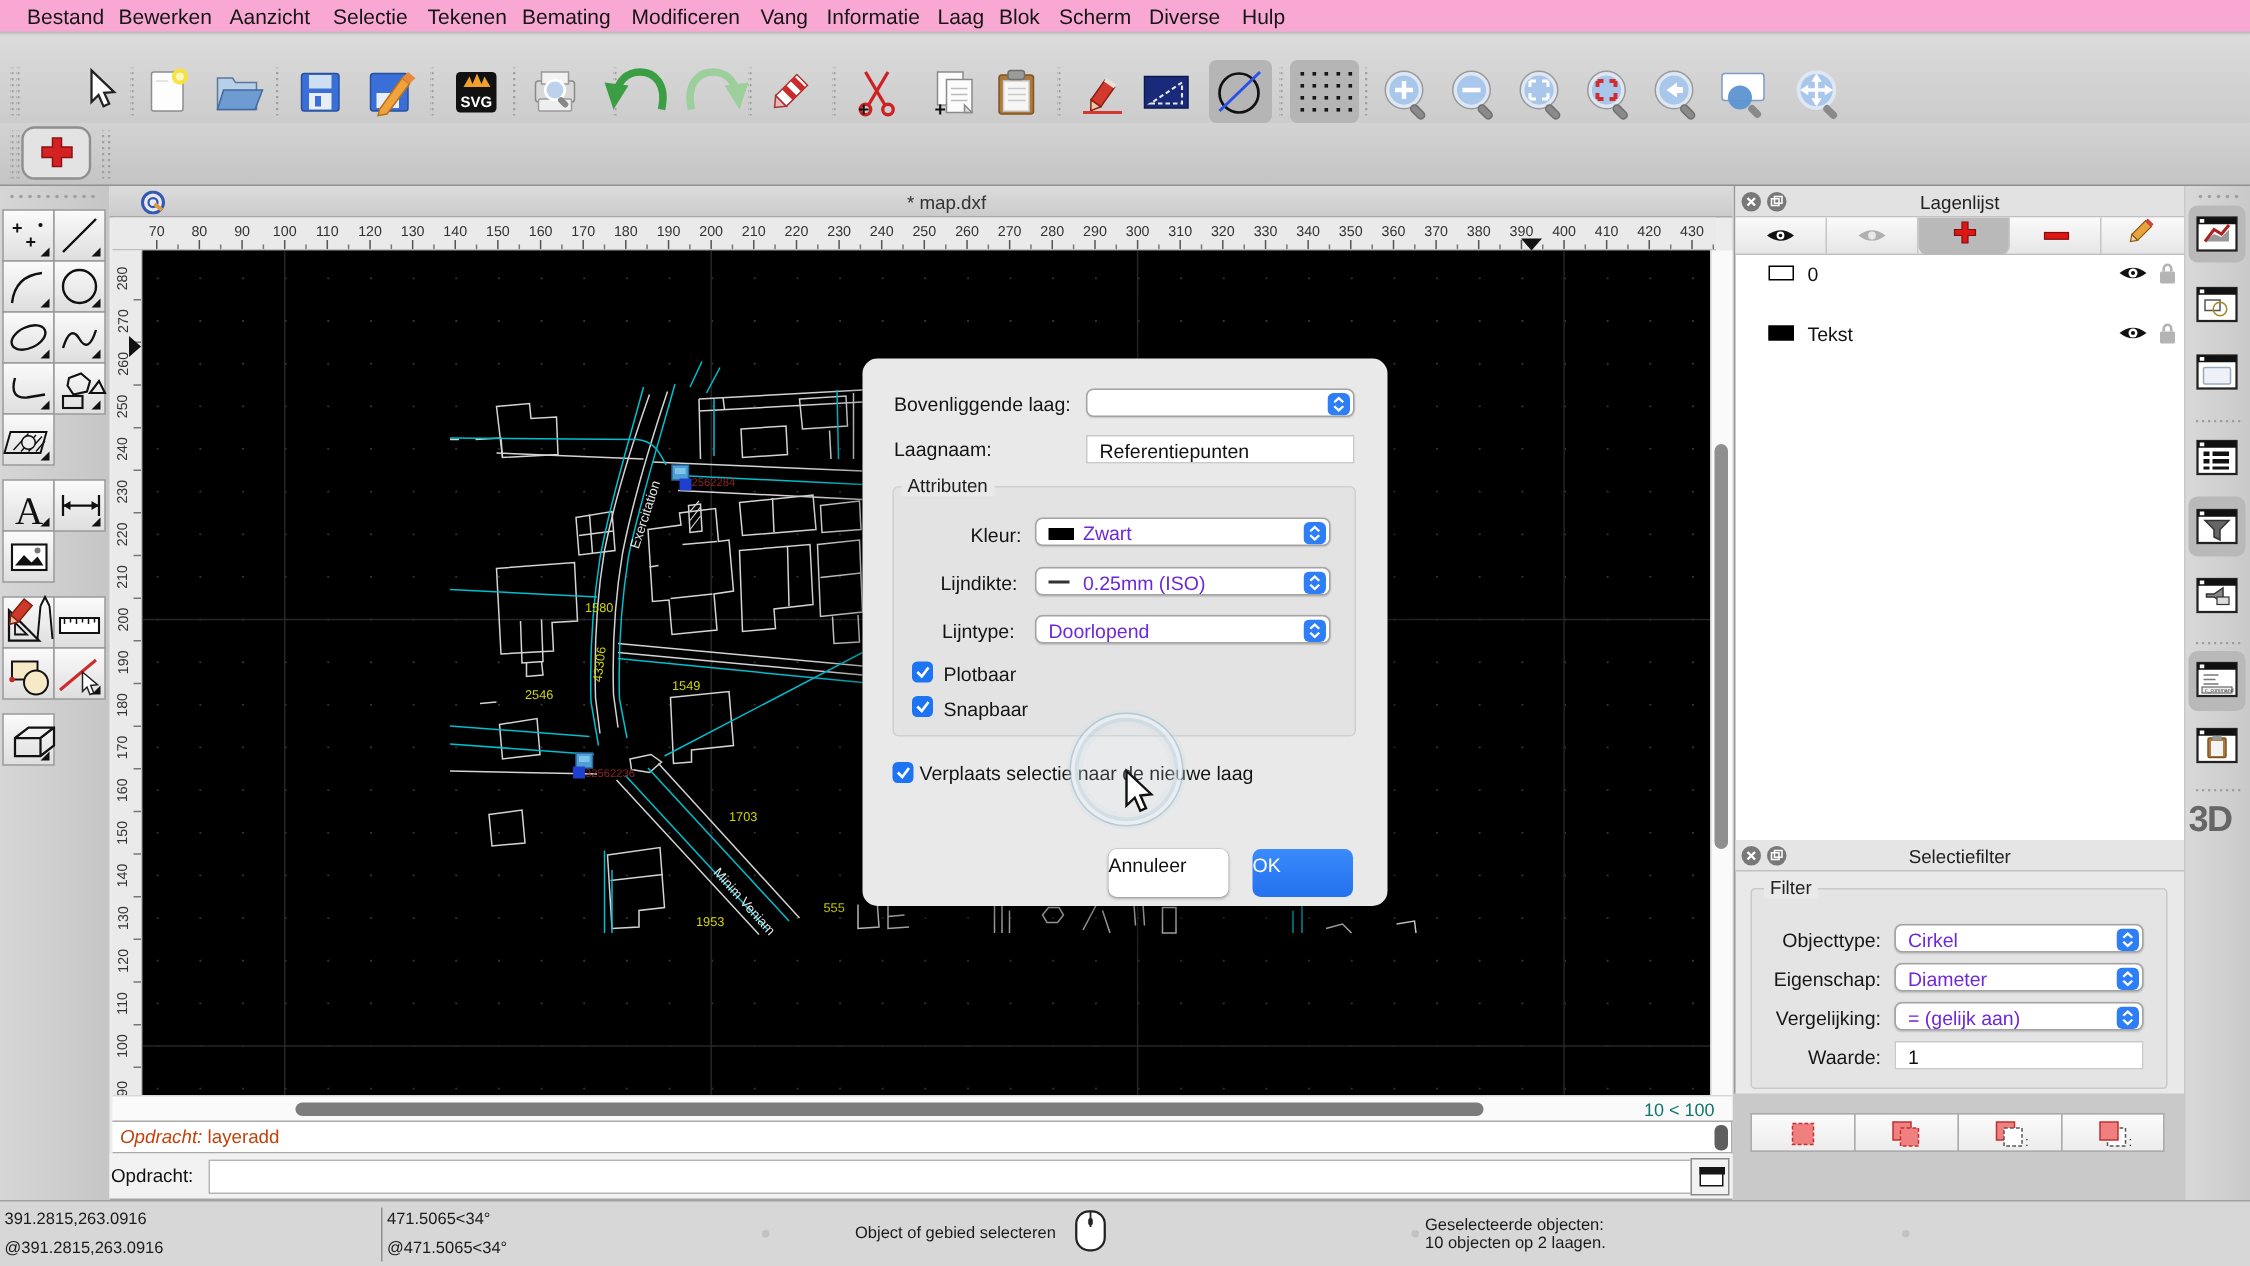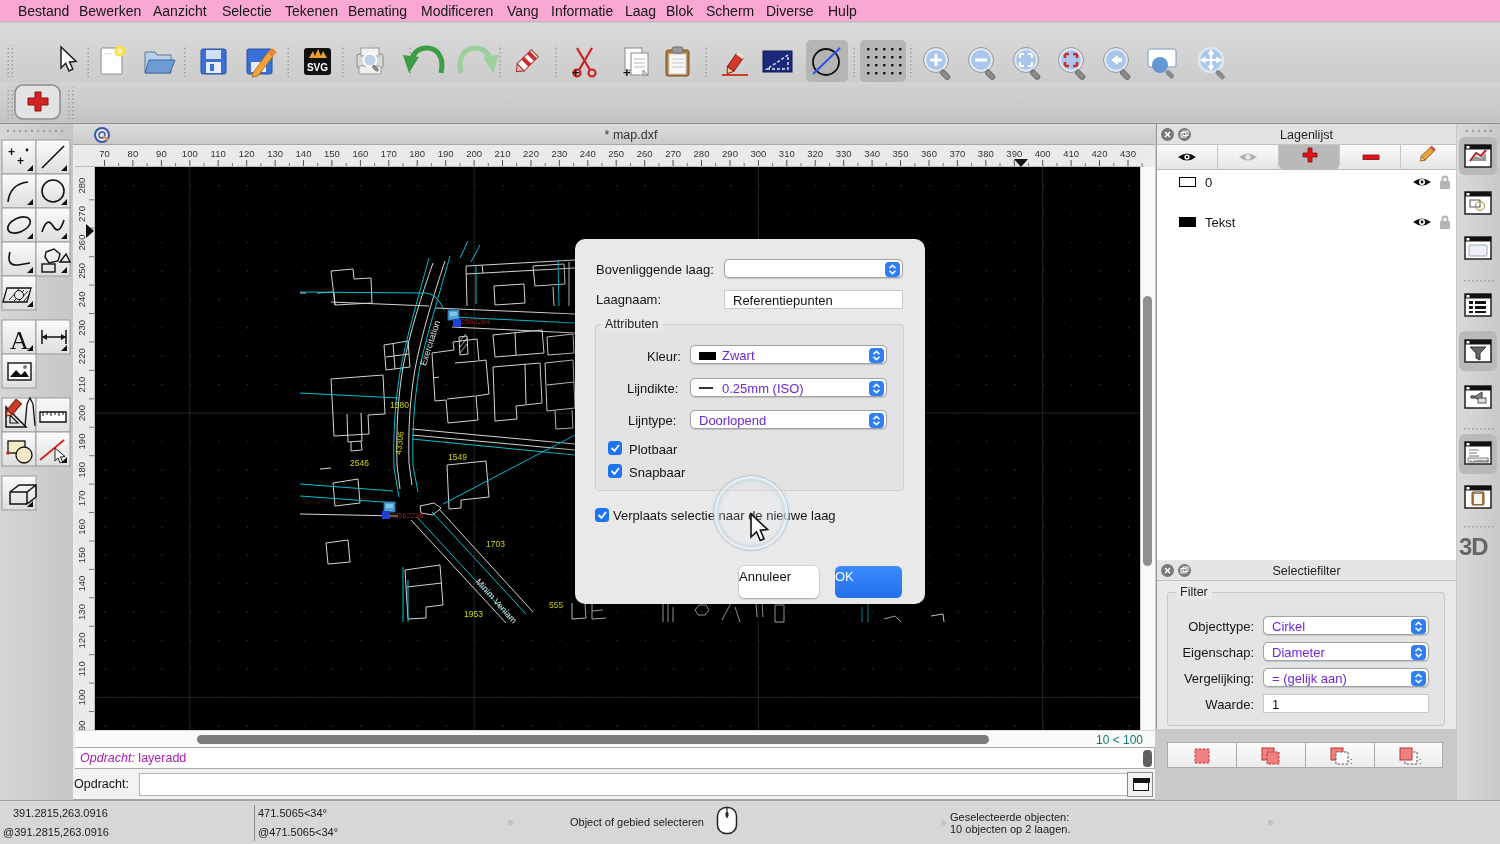--- a/index.html
+++ b/index.html
@@ -14,21 +14,21 @@
 #titlebar .t{position:absolute;left:17px;width:1082px;text-align:center;top:4px;font-size:12.5px;color:#333}
 #hruler{left:2px;top:21px;width:1069px;height:22px;background:#eaeaea;border-bottom:1px solid #bdbdbd}
 #vruler{left:2px;top:43px;width:20px;height:563px;background:#eaeaea;border-right:1px solid #bdbdbd}
 #canvas{left:22px;top:43px;width:1045px;height:563px;background:#000}
 #vscroll{left:1067px;top:43px;width:15px;height:563px;background:#fafafa;border-left:1px solid #d0d0d0}
 #vthumb{left:2px;top:129px;width:9px;height:270px;background:#8f8f8f;border-radius:5px}
 #hscroll{left:2px;top:606px;width:1080px;height:17px;background:#fafafa;border-top:1px solid #d8d8d8}
 #hthumb{left:122px;top:4px;width:792px;height:9px;background:#7c7c7c;border-radius:5px}
 #hscroll .sc{position:absolute;right:12px;top:2px;font-size:12px;color:#0f766e}
 #histline{left:2px;top:623px;width:1080px;height:22px;background:#fff;border:1px solid #a9a9a9;border-left:0}
-#histline .cmd{position:absolute;left:5px;top:3px;font-size:12.5px;color:#a21caf}
+#histline .cmd{position:absolute;left:5px;top:3px;font-size:12.5px;color:#c2410c}
 #histsb{right:2px;top:2px;width:9px;height:17px;background:#5f5f5f;border-radius:4px}
 #promptline{left:0;top:645px;width:1082px;height:31px;background:#f2f2f2;border-bottom:1px solid #a5a5a5}
 #promptline .lb{position:absolute;left:1px;top:8px;font-size:12.5px;color:#111}
 #promptin{left:66px;top:4px;width:990px;height:23px;background:#fff;border:1px solid #b5b5b5}
 #kbico{left:1054px;top:3px;width:26px;height:25px;background:#f2f2f2;border:1px solid #8a8a8a}
 #kbico:before{content:"";position:absolute;left:5px;top:5px;width:14px;height:11px;border:1.5px solid #151515;background:#fff}
 #kbico:after{content:"";position:absolute;left:5px;top:5px;width:17px;height:5px;background:#151515}
 #statusbar{left:0;top:800px;width:1500px;height:44px;background:#d7d7d7;border-top:1px solid #a2a2a2}
 #statusbar .s{position:absolute;font-size:11px;color:#1b1b1b}
 .dot{position:absolute;width:5px;height:5px;border-radius:50%;background:#c2c2c2}
@@ -855,21 +855,21 @@
         </g>
 <g transform="translate(1465,486)">
           <use href="#winf"></use>
           <rect x="7" y="6" width="12" height="13" rx="1" fill="#ad7a3c" stroke="#7d5426"></rect>
           <rect x="9" y="8" width="8" height="10" fill="#f4f4f4"></rect>
           <rect x="10" y="4.5" width="6" height="3" fill="#999"></rect>
         </g>
 <rect x="1462" y="526" width="33" height="2" fill="url(#hdots)"></rect>
 </svg><div id="threed">3D</div></div>
 <div id="statusbar" class="abs">
-<div class="s" style="left:13px;top:6px">391.2815,263.0916</div>
+<div class="s" style="left:3px;top:6px">391.2815,263.0916</div>
 <div class="s" style="left:3px;top:25px">@391.2815,263.0916</div>
 <div class="vline" style="left:254px;top:4px;height:36px"></div>
 <div class="s" style="left:258px;top:6px">471.5065&lt;34°</div>
 <div class="s" style="left:258px;top:25px">@471.5065&lt;34°</div>
 <div class="dot" style="left:508px;top:19px"></div>
 <div class="s" style="left:570px;top:15px">Object of gebied selecteren</div>
 <svg class="abs" style="left:716px;top:5px" width="22" height="30">
         <rect x="1.5" y="1.5" width="19" height="26" rx="8.5" fill="#fff" stroke="#222" stroke-width="1.5"></rect>
         <line x1="11" y1="2" x2="11" y2="12" stroke="#222" stroke-width="1.2"></line>
         <rect x="9.5" y="6" width="3" height="5" rx="1.5" fill="#222"></rect>

